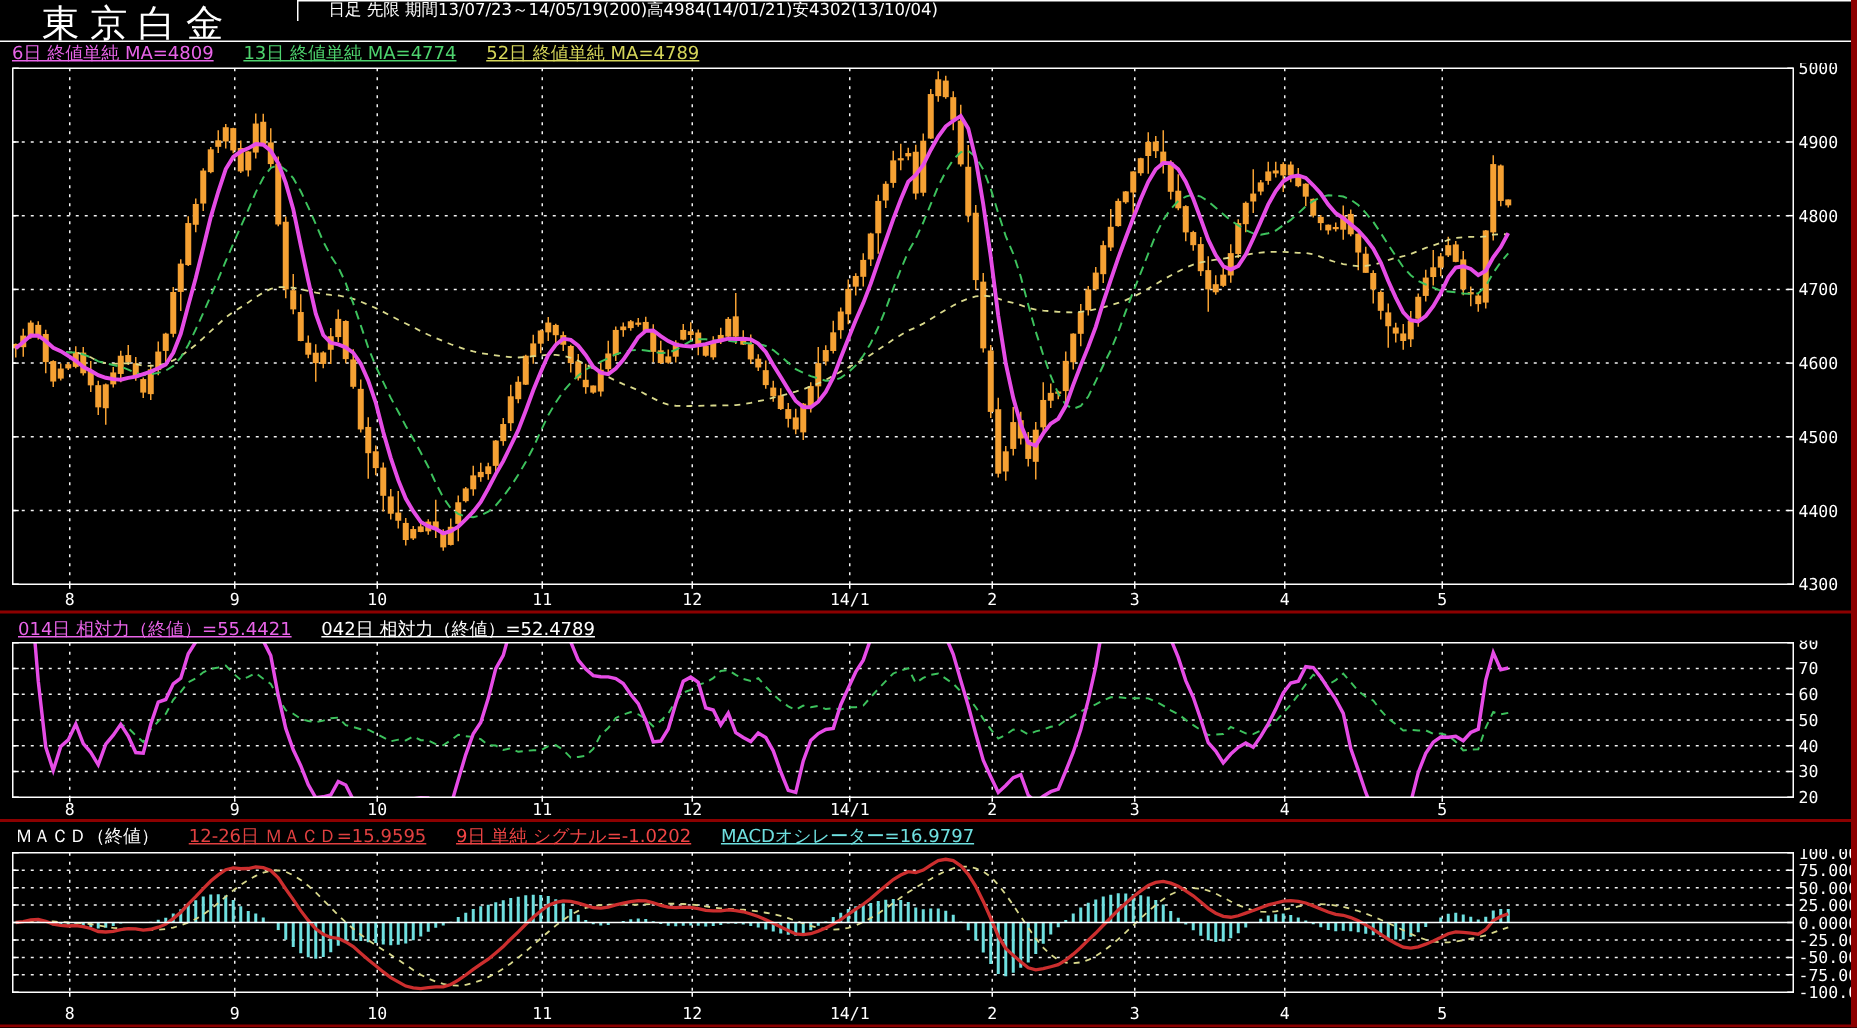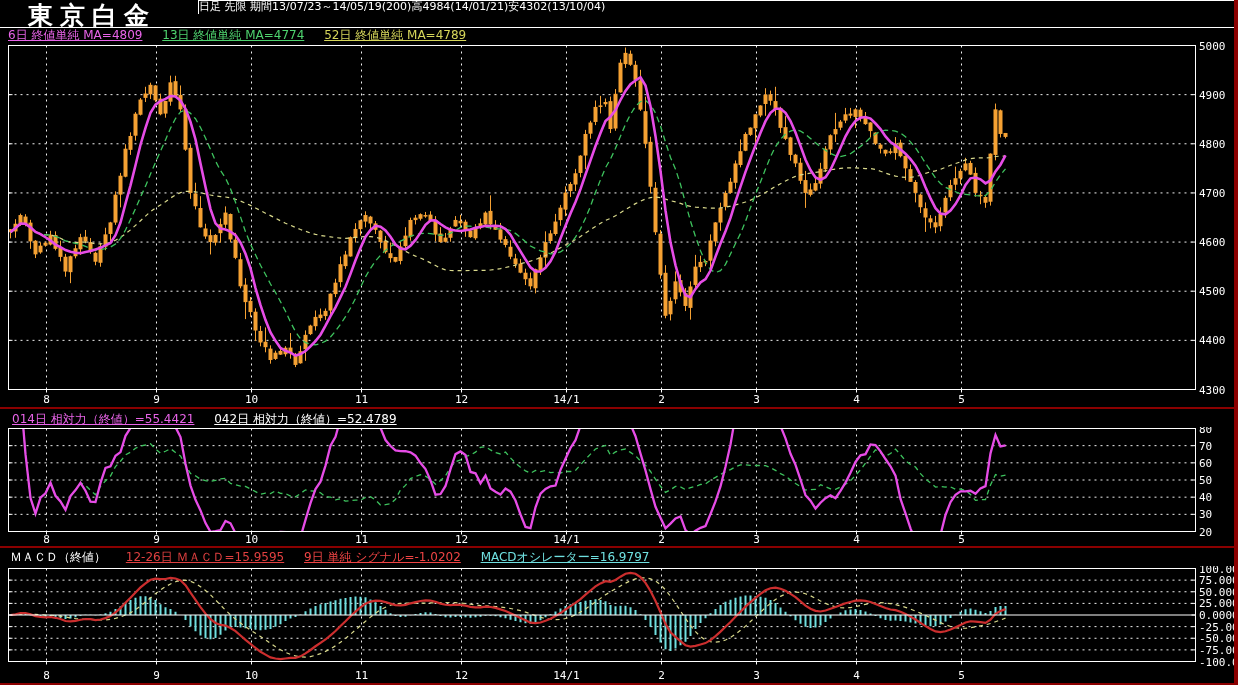--- a/index.html
+++ b/index.html
@@ -1,23 +1,23 @@
 <!DOCTYPE html>
 <html><head>
 <meta charset="utf-8">
 <style>
   html,body{margin:0;padding:0;}
   body{width:1238px;height:685px;background:#000;position:relative;overflow:hidden;
        font-family:"DejaVu Sans",sans-serif;}
-  .title{position:absolute;left:28px;top:-1px;color:#fff;font-size:25px;font-weight:bold;
+  .title{position:absolute;left:28px;top:-1px;color:#fff;font-size:25px;font-weight:normal;
          letter-spacing:7px;white-space:nowrap;}
   .hdr{position:absolute;left:198px;top:0;width:1039px;color:#fff;}
   .hrow{height:13px;line-height:12px;font-size:11px;color:#fff;
         border-left:1px solid #fff;border-right:1px solid #fff;border-top:1px solid #fff;
-        padding-left:0;white-space:nowrap;overflow:hidden;}
+        padding-left:20px;white-space:nowrap;overflow:hidden;}
   .wline{position:absolute;left:0;top:27px;width:1238px;height:1px;background:#fff;}
   .legend{position:absolute;left:8px;height:14px;line-height:14px;font-size:12px;white-space:nowrap;}
   .legend span{margin-right:16px;text-decoration:underline;}
   .legend span.nou{text-decoration:none;}
   .sep{position:absolute;left:0;width:1238px;height:2px;background:#8b0000;}
   .redge{position:absolute;top:0;left:1234px;width:4px;height:685px;background:#8b0000;}
   svg{position:absolute;left:0;background:transparent;}
 </style>
 </head>
 <body>

